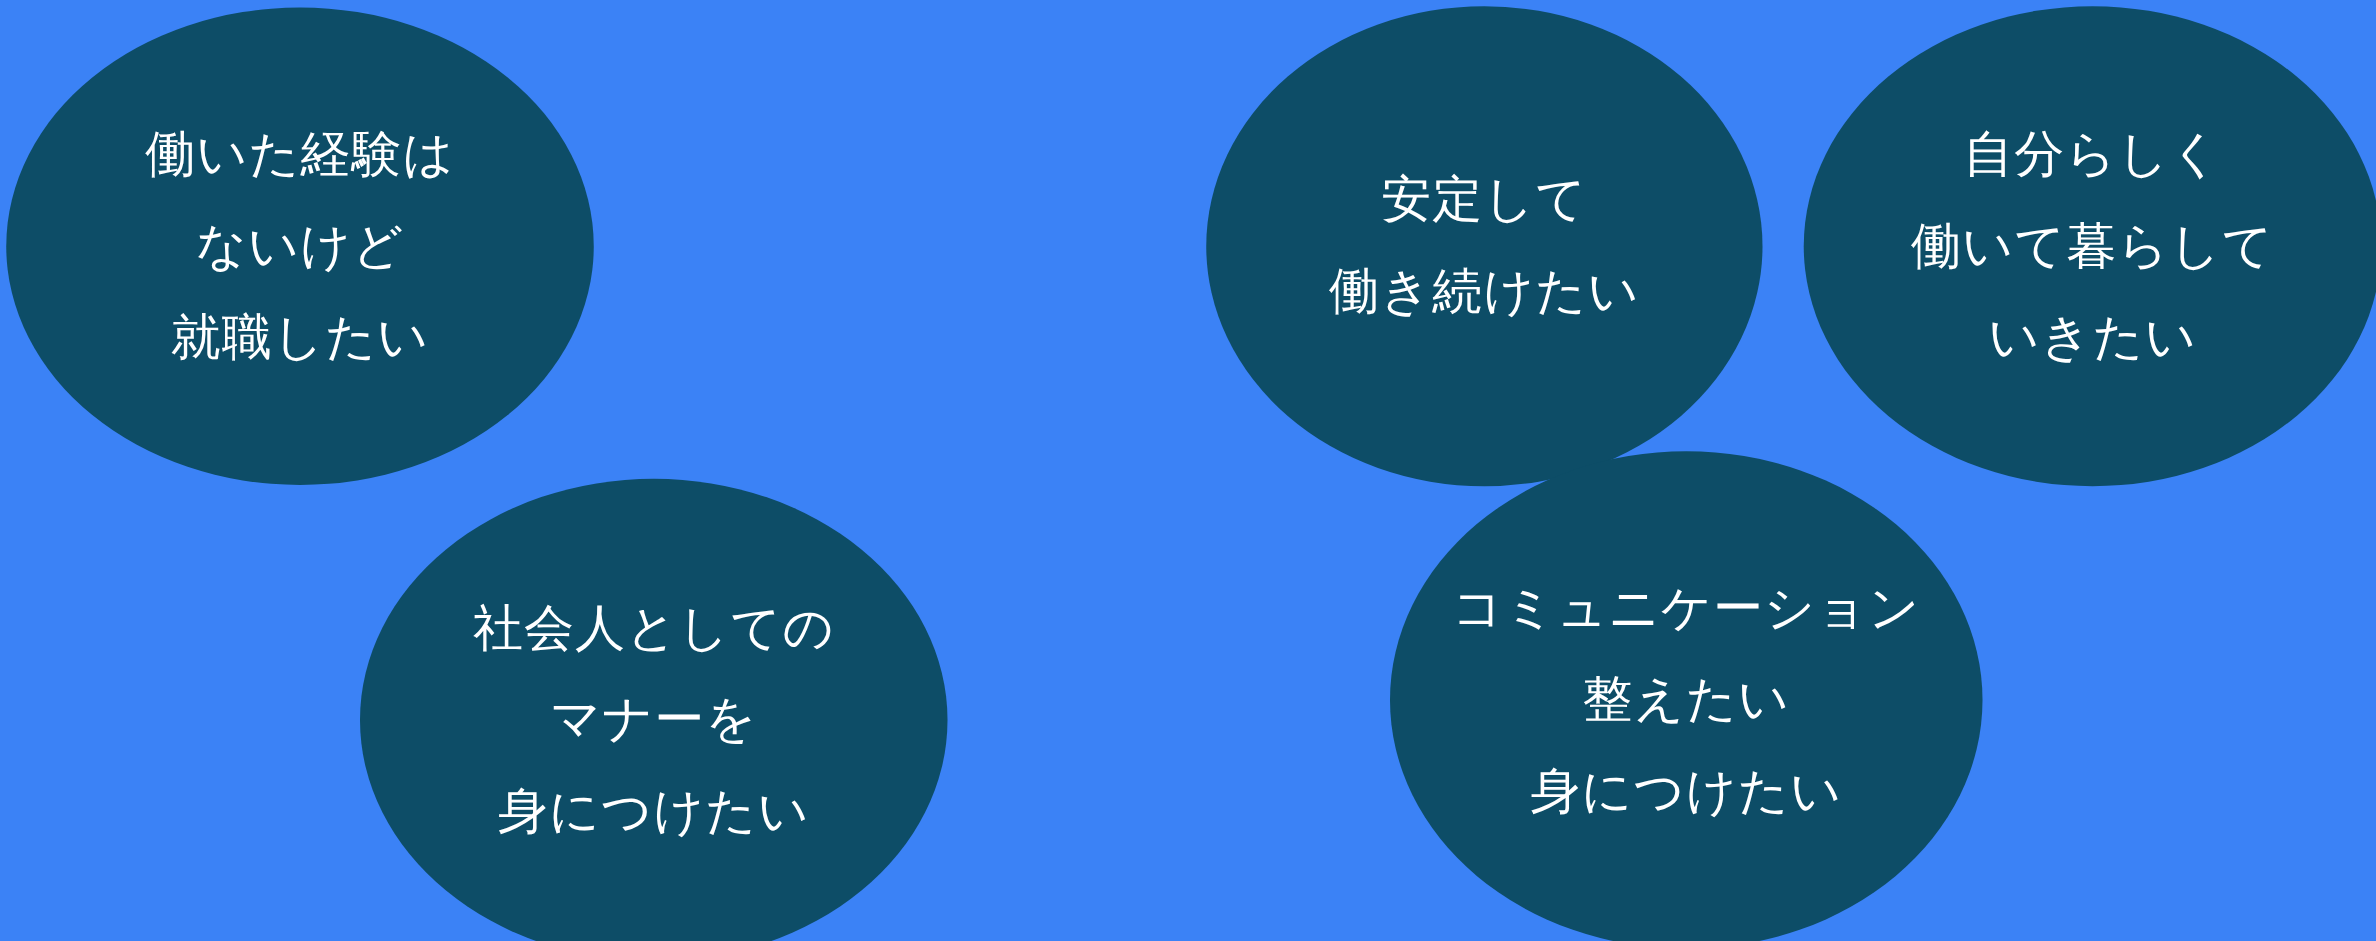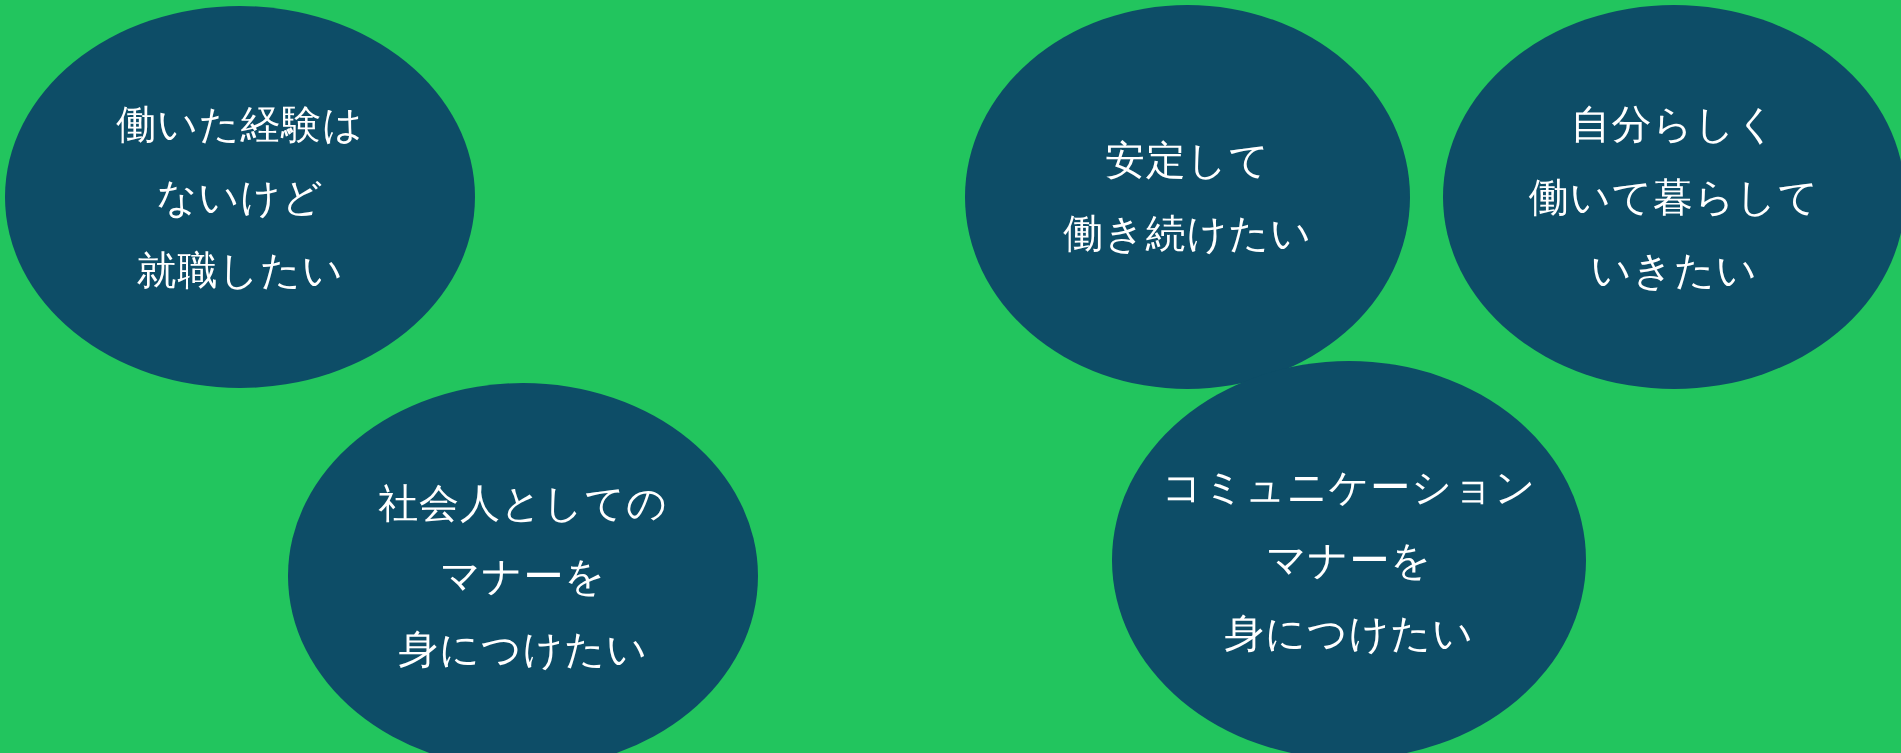--- a/index.html
+++ b/index.html
@@ -2,21 +2,21 @@
 <html style="--bubble-fill: #0d4d67; --bubble-text: #ffffff;"><head>
 <meta charset="utf-8">
 <style>
   * { margin: 0; padding: 0; box-sizing: border-box; }
   html, body { background: #000; }
   .canvas {
     position: relative;
     width: 1901px;
     height: 753px;
     overflow: hidden;
-    background: #22c55e;
+    background: #3b82f6;
     font-family: "DejaVu Sans", sans-serif;
   }
   .bubble {
     position: absolute;
     border-radius: 50%;
     background: var(--bubble-fill, #0d4d67);
     display: flex;
     align-items: center;
     justify-content: center;
   }
@@ -62,17 +62,17 @@
   </div>
 
   <div class="bubble b5">
     <div class="bubble-text">社会人としての
 マナーを
 身につけたい</div>
   </div>
 
   <div class="bubble b6">
     <div class="bubble-text">コミュニケーション
-マナーを
+整えたい
 身につけたい</div>
   </div>
 
 </div>
 
 </body></html>

